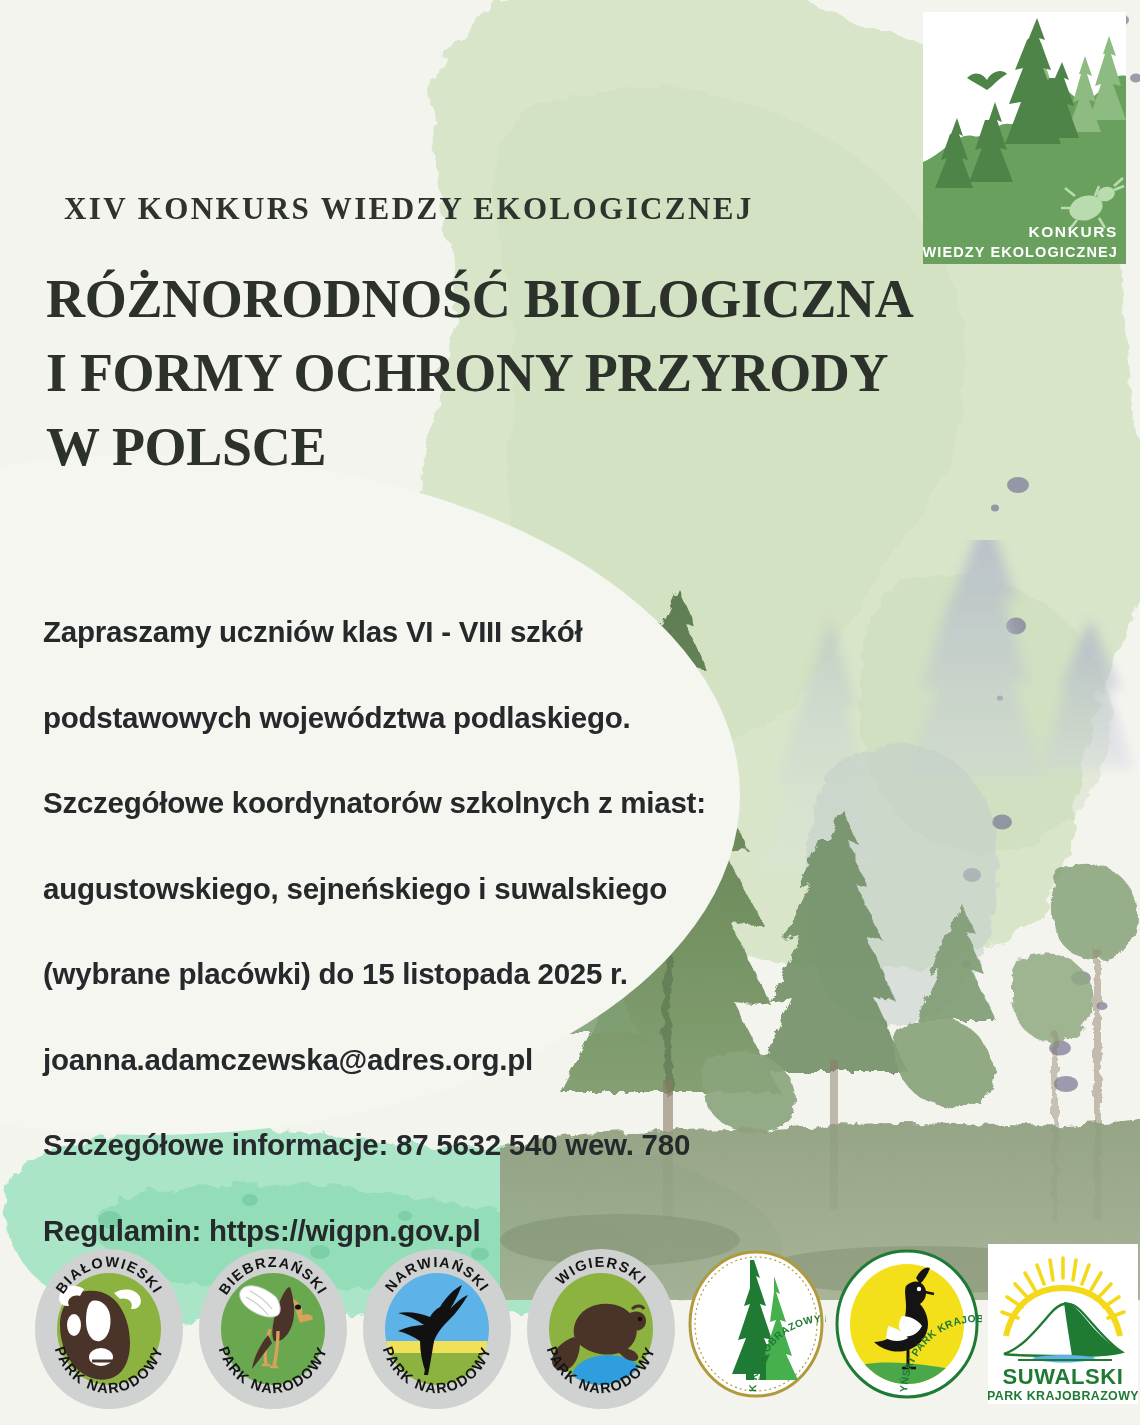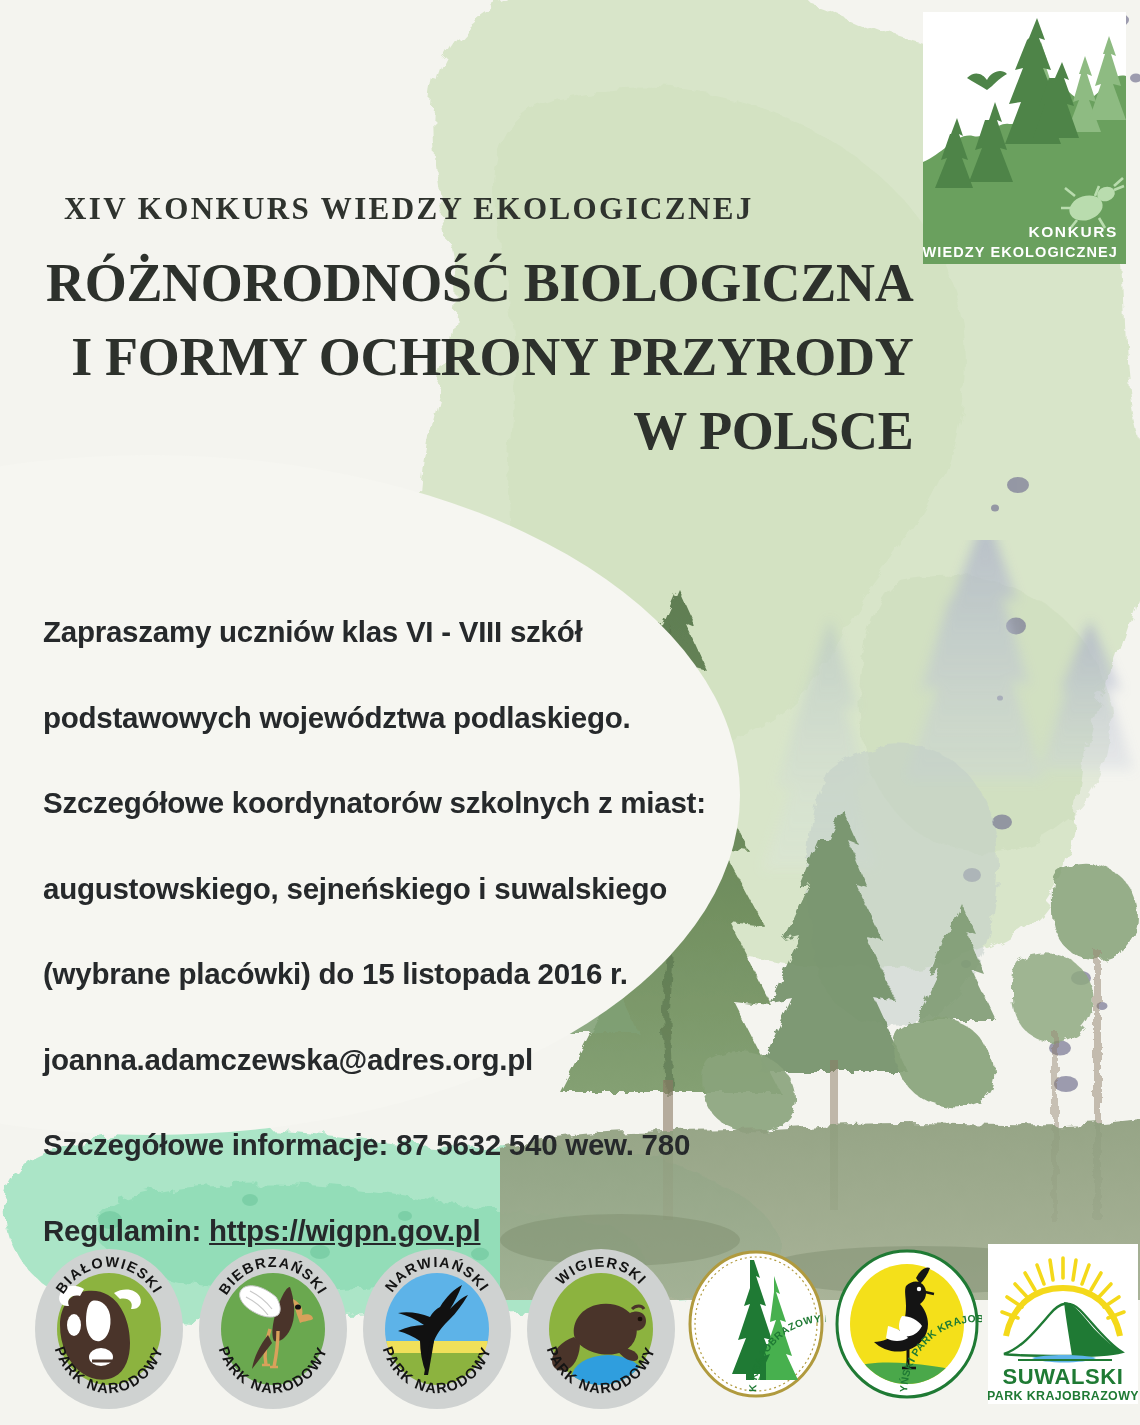--- a/index.html
+++ b/index.html
@@ -45,43 +45,42 @@
     position:absolute; left:64px; top:158px; z-index:10;
     font-family:"Liberation Serif", serif;
     font-weight:bold;
     font-size:31px;
     letter-spacing:2.4px;
     color:#2f332e;
     white-space:nowrap;
     margin-top:33px;
   }
   #main-title {
-    position:absolute; left:46px; top:246px; z-index:10;
+    position:absolute; left:46px; top:262px; z-index:10;
     font-family:"Liberation Serif", serif;
     font-weight:bold;
     font-size:54px;
     line-height:74px;
     letter-spacing:-0.3px;
     color:#2d312c;
-    text-align:right;
   }
   #main-title .tline { display:block; white-space:nowrap; }
 
   
   #body-copy {
     position:absolute; left:43px; top:569px; z-index:10;
     font-family:"Liberation Sans", sans-serif;
     font-weight:bold;
     font-size:29.5px;
     line-height:45.5px;
     color:#26292b;
     letter-spacing:-0.25px;
   }
   #body-copy .bline { display:block; white-space:nowrap;margin-top:40px; }
-  #body-copy .link { text-decoration:underline; text-underline-offset:2px; }
+  #body-copy .link { text-underline-offset:2px; }
 
   
   #konkurs-logo {
     position:absolute; right:14px; top:12px; z-index:12;
     width:203px; height:252px;
     background:#ffffff;
   }
   #konkurs-logo svg { display:block; width:100%; height:100%; }
 
   
@@ -285,21 +284,21 @@
     <span class="tline">RÓŻNORODNOŚĆ BIOLOGICZNA</span>
     <span class="tline">I FORMY OCHRONY PRZYRODY</span>
     <span class="tline">W POLSCE</span>
   </div>
 
   <div id="body-copy">
     <span class="bline">Zapraszamy uczniów klas VI - VIII szkół</span>
     <span class="bline">podstawowych województwa podlaskiego.</span>
     <span class="bline">Szczegółowe koordynatorów szkolnych z miast:</span>
     <span class="bline">augustowskiego, sejneńskiego i suwalskiego</span>
-    <span class="bline">(wybrane placówki) do 15 listopada 2016 r.</span>
+    <span class="bline">(wybrane placówki) do 15 listopada 2025 r.</span>
     <span class="bline">joanna.adamczewska@adres.org.pl</span>
     <span class="bline">Szczegółowe informacje:  87 5632 540 wew. 780</span>
     <span class="bline"><span>Regulamin: </span><span class="link">https://wigpn.gov.pl</span></span>
   </div>
 
   <div id="konkurs-logo">
     <svg viewBox="0 0 203 252">
       <rect x="0" y="0" width="203" height="252" fill="#ffffff"></rect>
 
       <path d="M0 252 L0 150 C 20 142, 34 120, 50 124 C 64 128, 72 110, 86 112

